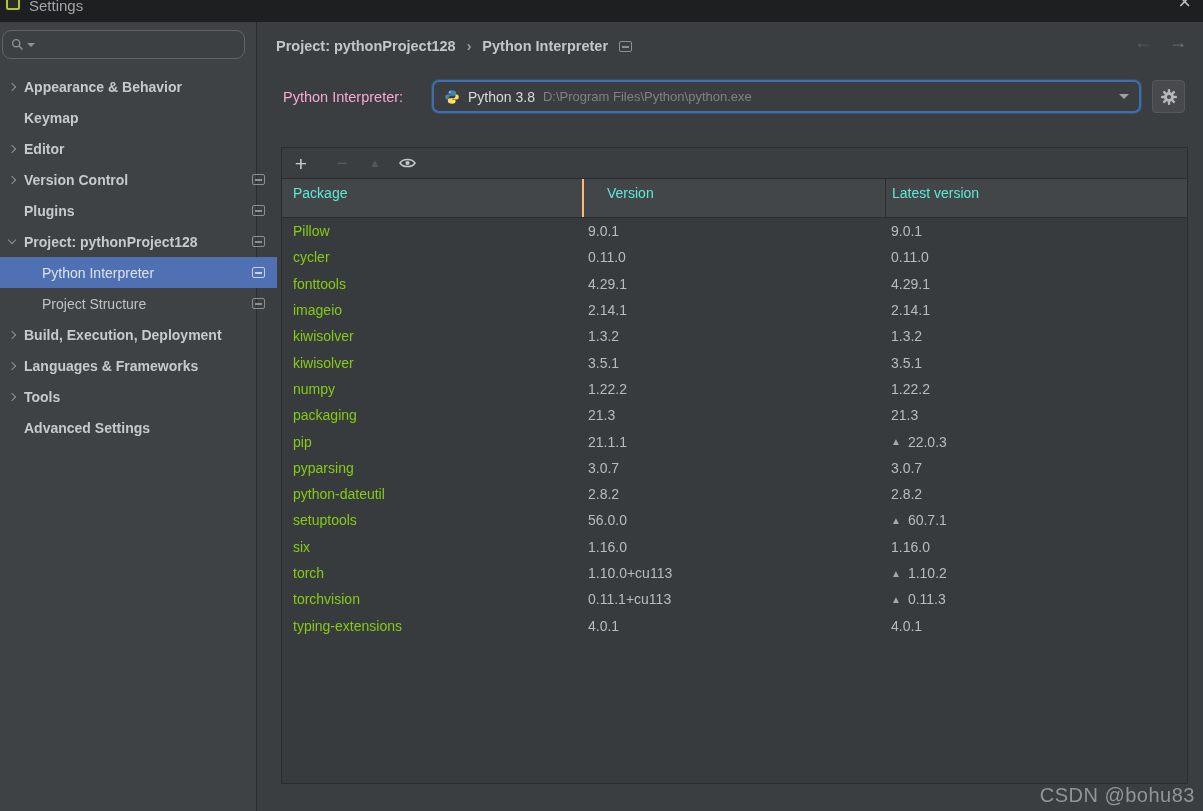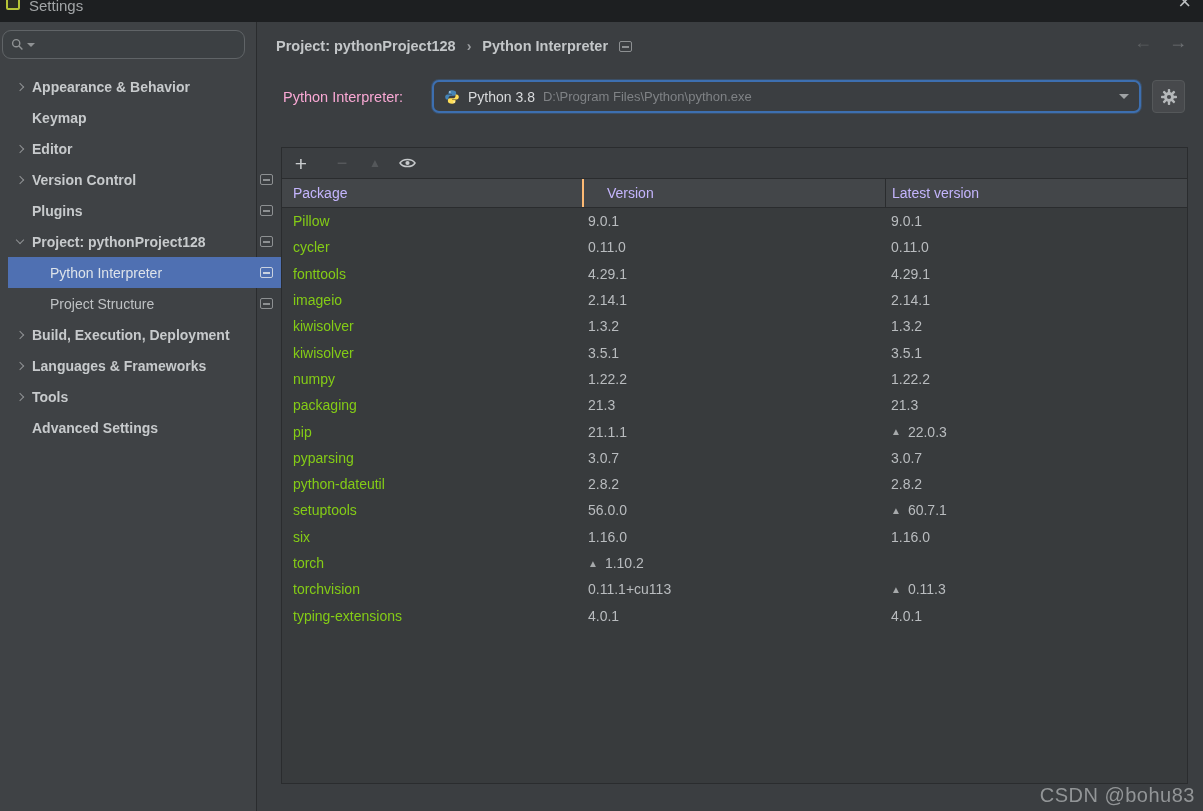--- a/index.html
+++ b/index.html
@@ -37,21 +37,21 @@
   .searchbox {
     position:absolute; left:2px; top:8px; width:243px; height:29px;
     border:1px solid #606467; border-radius:9px; background:#3c4043;
     display:flex; align-items:center; padding-left:8px;
   }
   .search-caret {
     width:0; height:0; margin-left:3px;
     border-left:4px solid transparent; border-right:4px solid transparent;
     border-top:4px solid #8f9294;
   }
-  .nav { position:absolute; left:8px; top:49px; width:277px; }
+  .nav { position:absolute; left:0; top:49px; width:277px; }
   .nav-item {
     display:flex; align-items:center; height:31px;
     padding:0 12px 0 6px; cursor:pointer;
     font-size:14px; color:#bfc2c4;
   }
   .nav-item.bold  { font-weight:bold; color:#c7cacc; }
   .nav-item.indent{ padding-left:24px; }
   .nav-item.selected { background:#4f70b2; }
   .nav-item.selected .ni-label { color:#dde3ea; }
   .chev-wrap { width:12px; display:flex; justify-content:center; flex:none; }
@@ -124,23 +124,23 @@
     height:30px; background:#3b3e41;
     display:flex; align-items:center;
   }
   .tbtn { cursor:pointer; text-align:center; line-height:1; }
   .tbtn-add    { margin-left:9px;  font-size:21px; color:#c9ccce; width:20px; }
   .tbtn-remove { margin-left:21px; font-size:18px; color:#5a5d5f; width:20px; }
   .tbtn-up     { margin-left:13px; font-size:12px; color:#54575a; width:20px; }
   .tbtn-eye    { margin-left:12px; width:20px; display:flex; justify-content:center; }
 
   .thead {
-    display:flex; height:30px; background:#434649;
+    display:flex; height:40px; background:#434649;
     border-top:1px solid #2a2c2e; border-bottom:1px solid #2a2c2e;
-    font-size:14px; color:#c4b5fd;
+    font-size:14px; color:#5eead4;
   }
   .thead > div { line-height:28px; }
   .hc1 { width:300px; padding-left:11px; }
   .hc2 { width:303px; padding-left:23px; border-left:2px solid #fdba74; }
   .hc3 { flex:1; padding-left:6px; border-left:1px solid #2a2c2e; }
 
   .trow {
     display:flex; height:26.3px; align-items:center;
     font-size:14px; cursor:pointer;
   }
@@ -422,20 +422,21 @@
         <div class="trow">
     <span class="tc1">six</span>
     <span class="tc2">1.16.0</span>
     <span class="tc3">
 
       <span class="latest-text">1.16.0</span>
     </span>
   </div>
         <div class="trow">
     <span class="tc1">torch</span>
+    <span class="tc2">1.10.0+cu113</span>
     <span class="tc3">
       <span class="up-arrow">▲</span>
       <span class="latest-text">1.10.2</span>
     </span>
   </div>
         <div class="trow">
     <span class="tc1">torchvision</span>
     <span class="tc2">0.11.1+cu113</span>
     <span class="tc3">
       <span class="up-arrow">▲</span>

